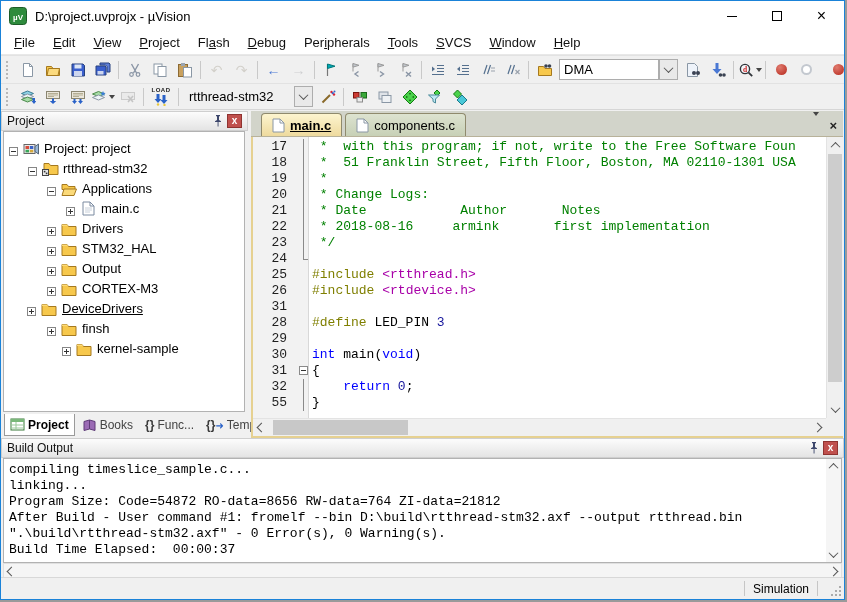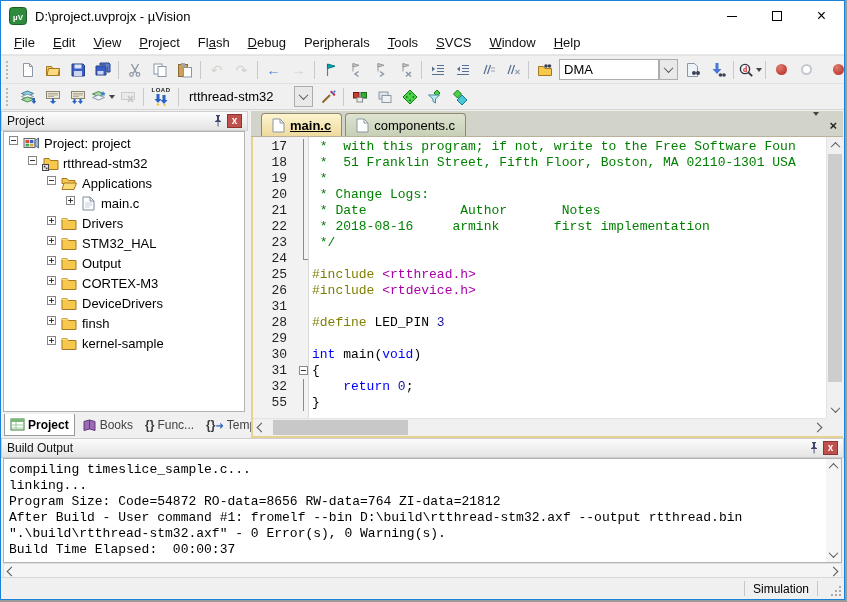--- a/index.html
+++ b/index.html
@@ -45,21 +45,21 @@
   .load-btn{display:flex;flex-direction:column;align-items:center;justify-content:center;width:28px;height:24px;border:0;background:transparent;padding:0;}
   .load-txt{font-size:6px;font-weight:bold;color:#222;letter-spacing:.5px;line-height:7px;}
   .edge-clip{margin-left:auto;margin-right:-7px;}
   
   .project-panel{position:absolute;top:110px;left:0;width:247px;height:327px;background:#f0f0f0;}
   .panel-header{height:20px;display:flex;align-items:center;background:linear-gradient(#fcfcfc,#e4e4e4);border:1px solid #cfcfcf;font-size:12px;color:#111;padding:0 5px;}
   .panel-header .ph-title{flex:1;}
   .ph-btn{width:15px;height:14px;display:flex;align-items:center;justify-content:center;margin-left:2px;}
   .ph-close{background:#c0504d;border:1px solid #8f3330;color:#fff;font-size:10px;line-height:10px;font-weight:bold;}
   .pp-tree{position:absolute;top:20px;left:2px;right:3px;bottom:26px;background:#fff;border:1px solid #b2b2b2;overflow:hidden;font-size:13px;padding-top:4px;}
-  .tree-row{height:20px;display:flex;align-items:flex-start;white-space:nowrap;}
+  .tree-row{height:20px;display:flex;align-items:flex-end;white-space:nowrap;}
   .tbox{position:relative;width:9px;height:9px;border:1px solid #868686;background:#fff;flex:none;margin-right:4px;}
   .tbox::before{content:"";position:absolute;left:1px;right:1px;top:3px;height:1px;background:#333;}
   .tbox.plus::after{content:"";position:absolute;top:1px;bottom:1px;left:3px;width:1px;background:#333;}
   .tree-icon{width:18px;display:inline-flex;justify-content:center;margin-right:4px;flex:none;}
   .tree-label{color:#000;}
   .pp-tabs{position:absolute;bottom:0;left:0;right:0;height:26px;display:flex;align-items:stretch;padding:2px 0 2px 3px;font-size:12px;}
   .ptab{display:flex;align-items:center;padding:0 5px;color:#444;gap:3px;}
   .ptab.active{background:#fff;border:1px solid #9a9a9a;border-top:none;font-weight:bold;color:#000;}
   .ptab-sep{width:1px;background:#bdbdbd;margin:3px 1px;}
   .braces-glyph{font-weight:bold;color:#3a3a3a;font-size:12px;}
@@ -586,41 +586,41 @@
         <div class="tree-row" style="padding-left: 43px;">
           <span class="tbox plus"></span>
           <span class="tree-icon">
             <svg width="16" height="14" viewBox="0 0 16 14">
               <path d="M1 2.5h5l1.5 2H15v9H1z" fill="#f7c84c" stroke="#a5791f"></path>
               <path d="M1 2.5h5l1 1.4H1z" fill="#fbda7a"></path>
             </svg>
           </span>
           <span class="tree-label">CORTEX-M3</span>
         </div>
-        <div class="tree-row" style="padding-left: 43px;">
+        <div class="tree-row" style="padding-left: 23px; text-decoration: underline;">
           <span class="tbox plus"></span>
           <span class="tree-icon">
             <svg width="16" height="14" viewBox="0 0 16 14">
               <path d="M1 2.5h5l1.5 2H15v9H1z" fill="#f7c84c" stroke="#a5791f"></path>
               <path d="M1 2.5h5l1 1.4H1z" fill="#fbda7a"></path>
             </svg>
           </span>
           <span class="tree-label">DeviceDrivers</span>
         </div>
         <div class="tree-row" style="padding-left: 43px;">
           <span class="tbox plus"></span>
           <span class="tree-icon">
             <svg width="16" height="14" viewBox="0 0 16 14">
               <path d="M1 2.5h5l1.5 2H15v9H1z" fill="#f7c84c" stroke="#a5791f"></path>
               <path d="M1 2.5h5l1 1.4H1z" fill="#fbda7a"></path>
             </svg>
           </span>
           <span class="tree-label">finsh</span>
         </div>
-        <div class="tree-row" style="padding-left: 43px;">
+        <div class="tree-row" style="padding-left: 43px; margin-left: 15px;">
           <span class="tbox plus"></span>
           <span class="tree-icon">
             <svg width="16" height="14" viewBox="0 0 16 14">
               <path d="M1 2.5h5l1.5 2H15v9H1z" fill="#f7c84c" stroke="#a5791f"></path>
               <path d="M1 2.5h5l1 1.4H1z" fill="#fbda7a"></path>
             </svg>
           </span>
           <span class="tree-label">kernel-sample</span>
         </div>
       </div>

